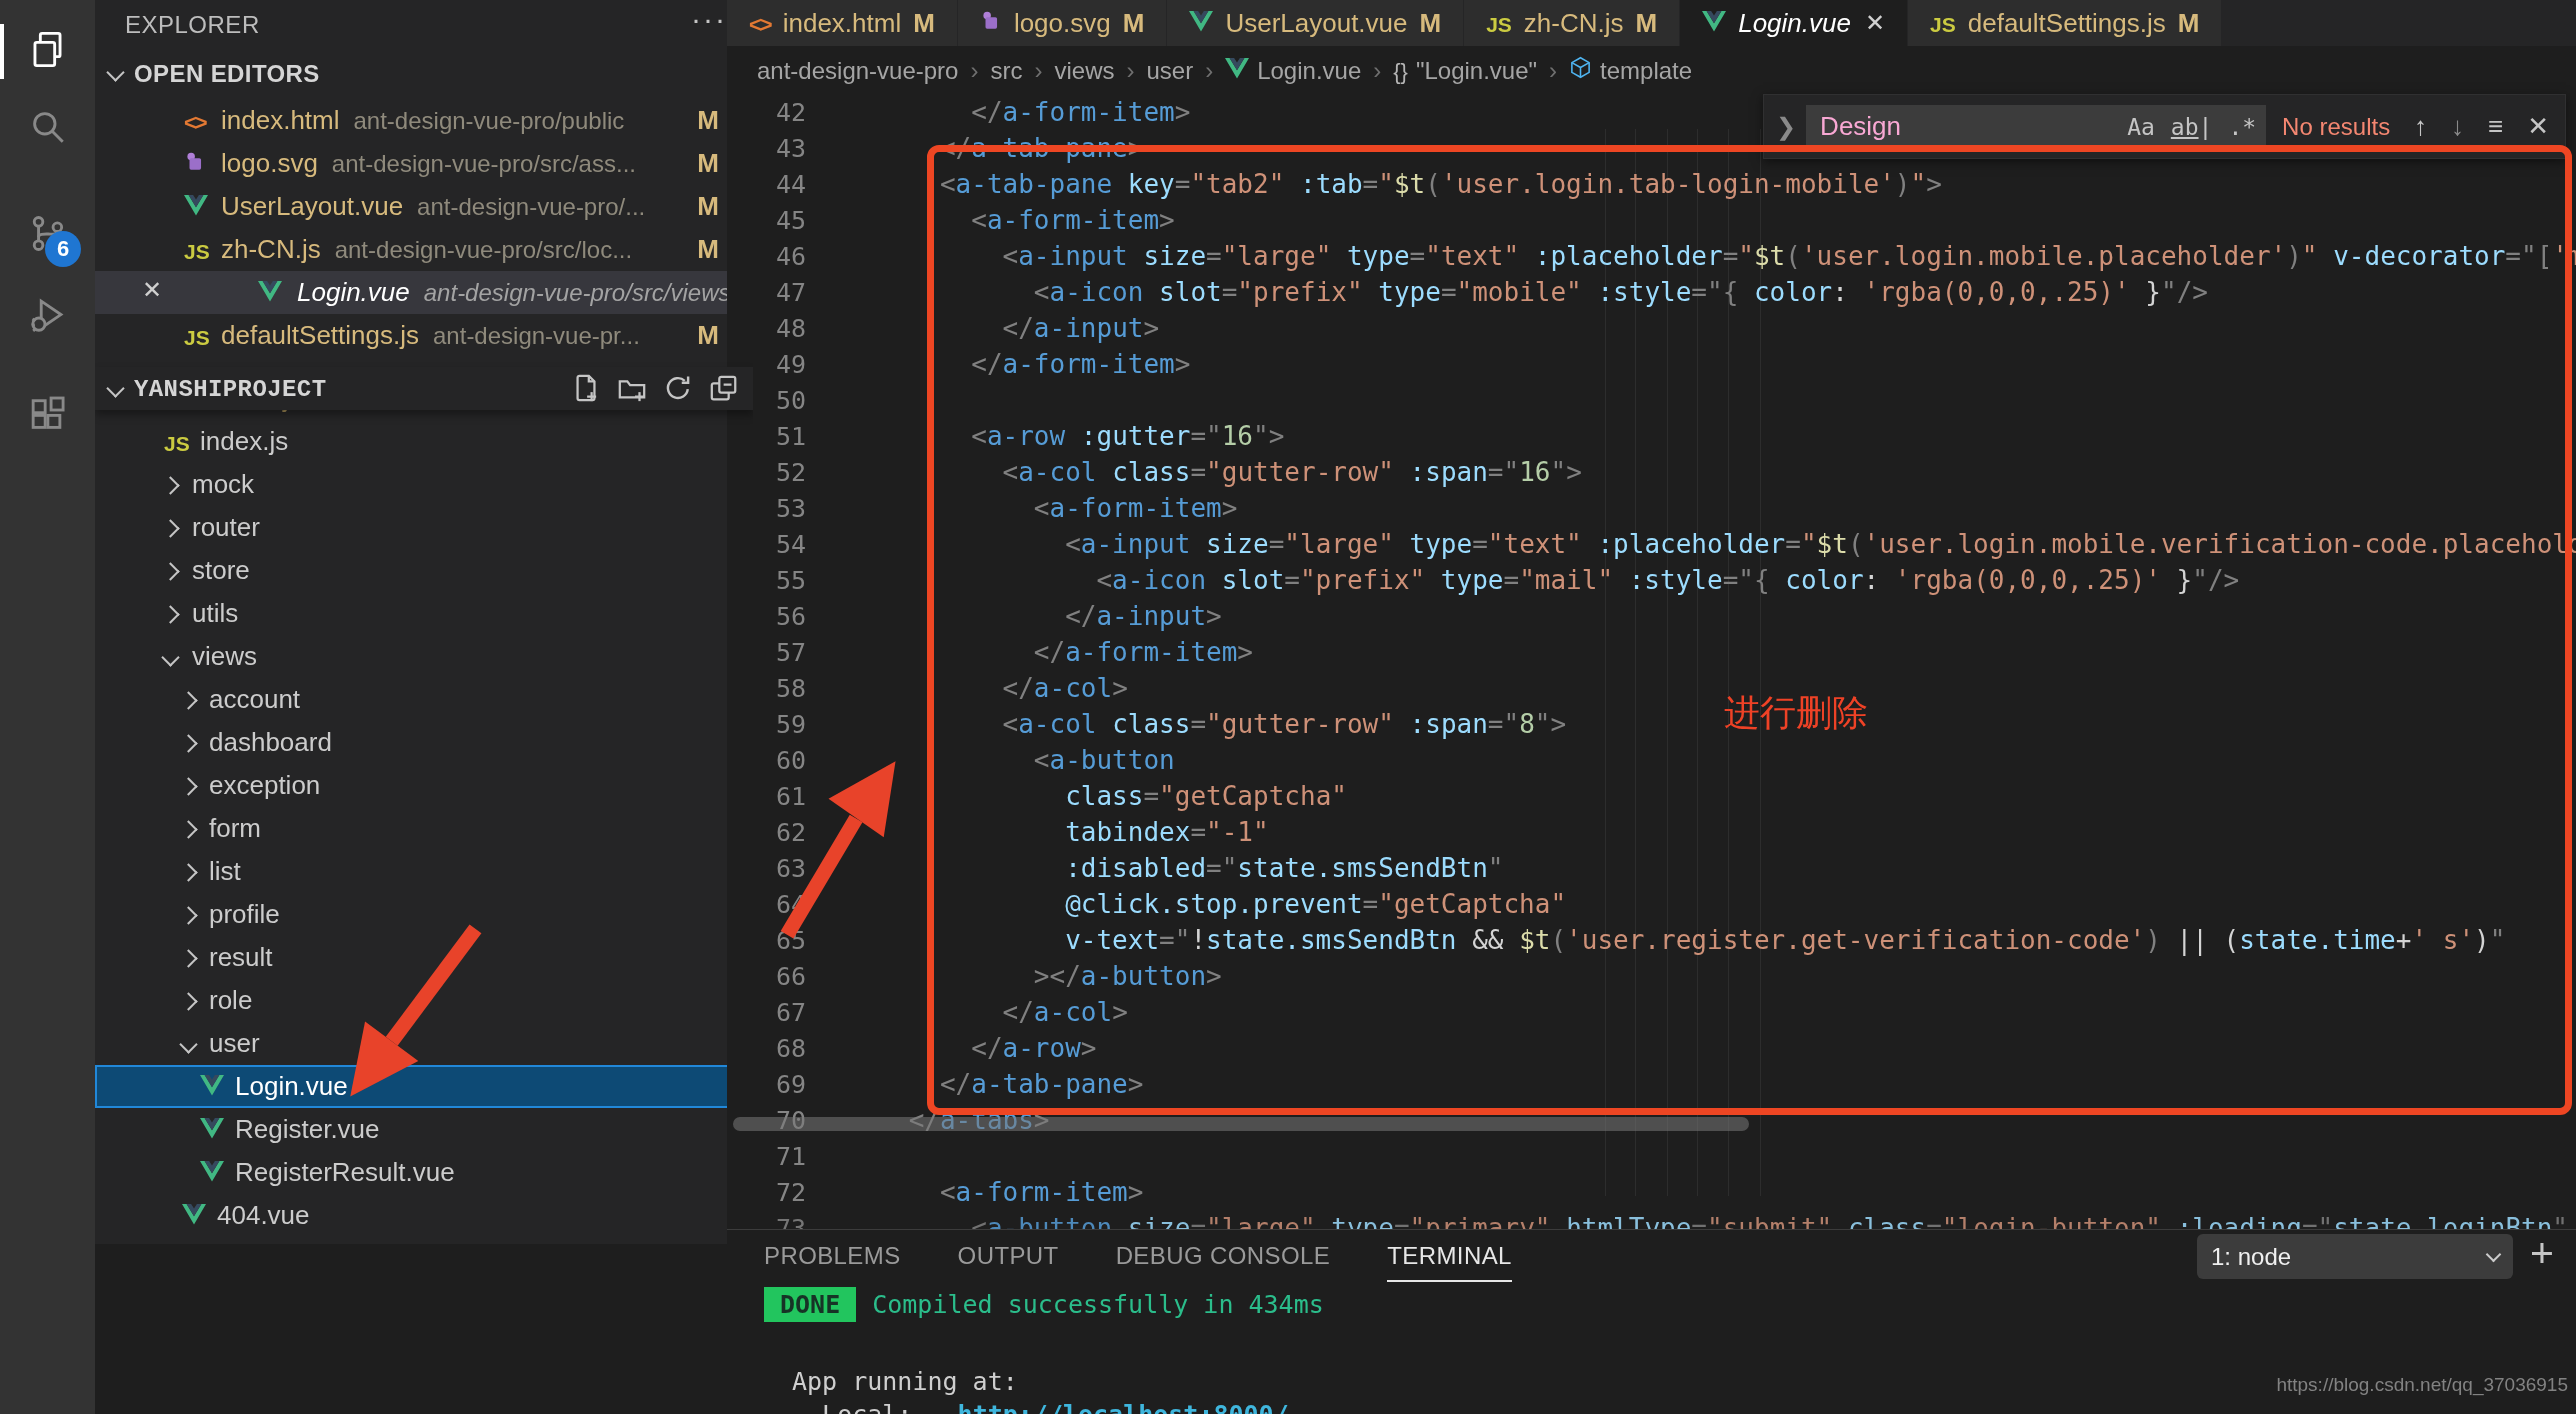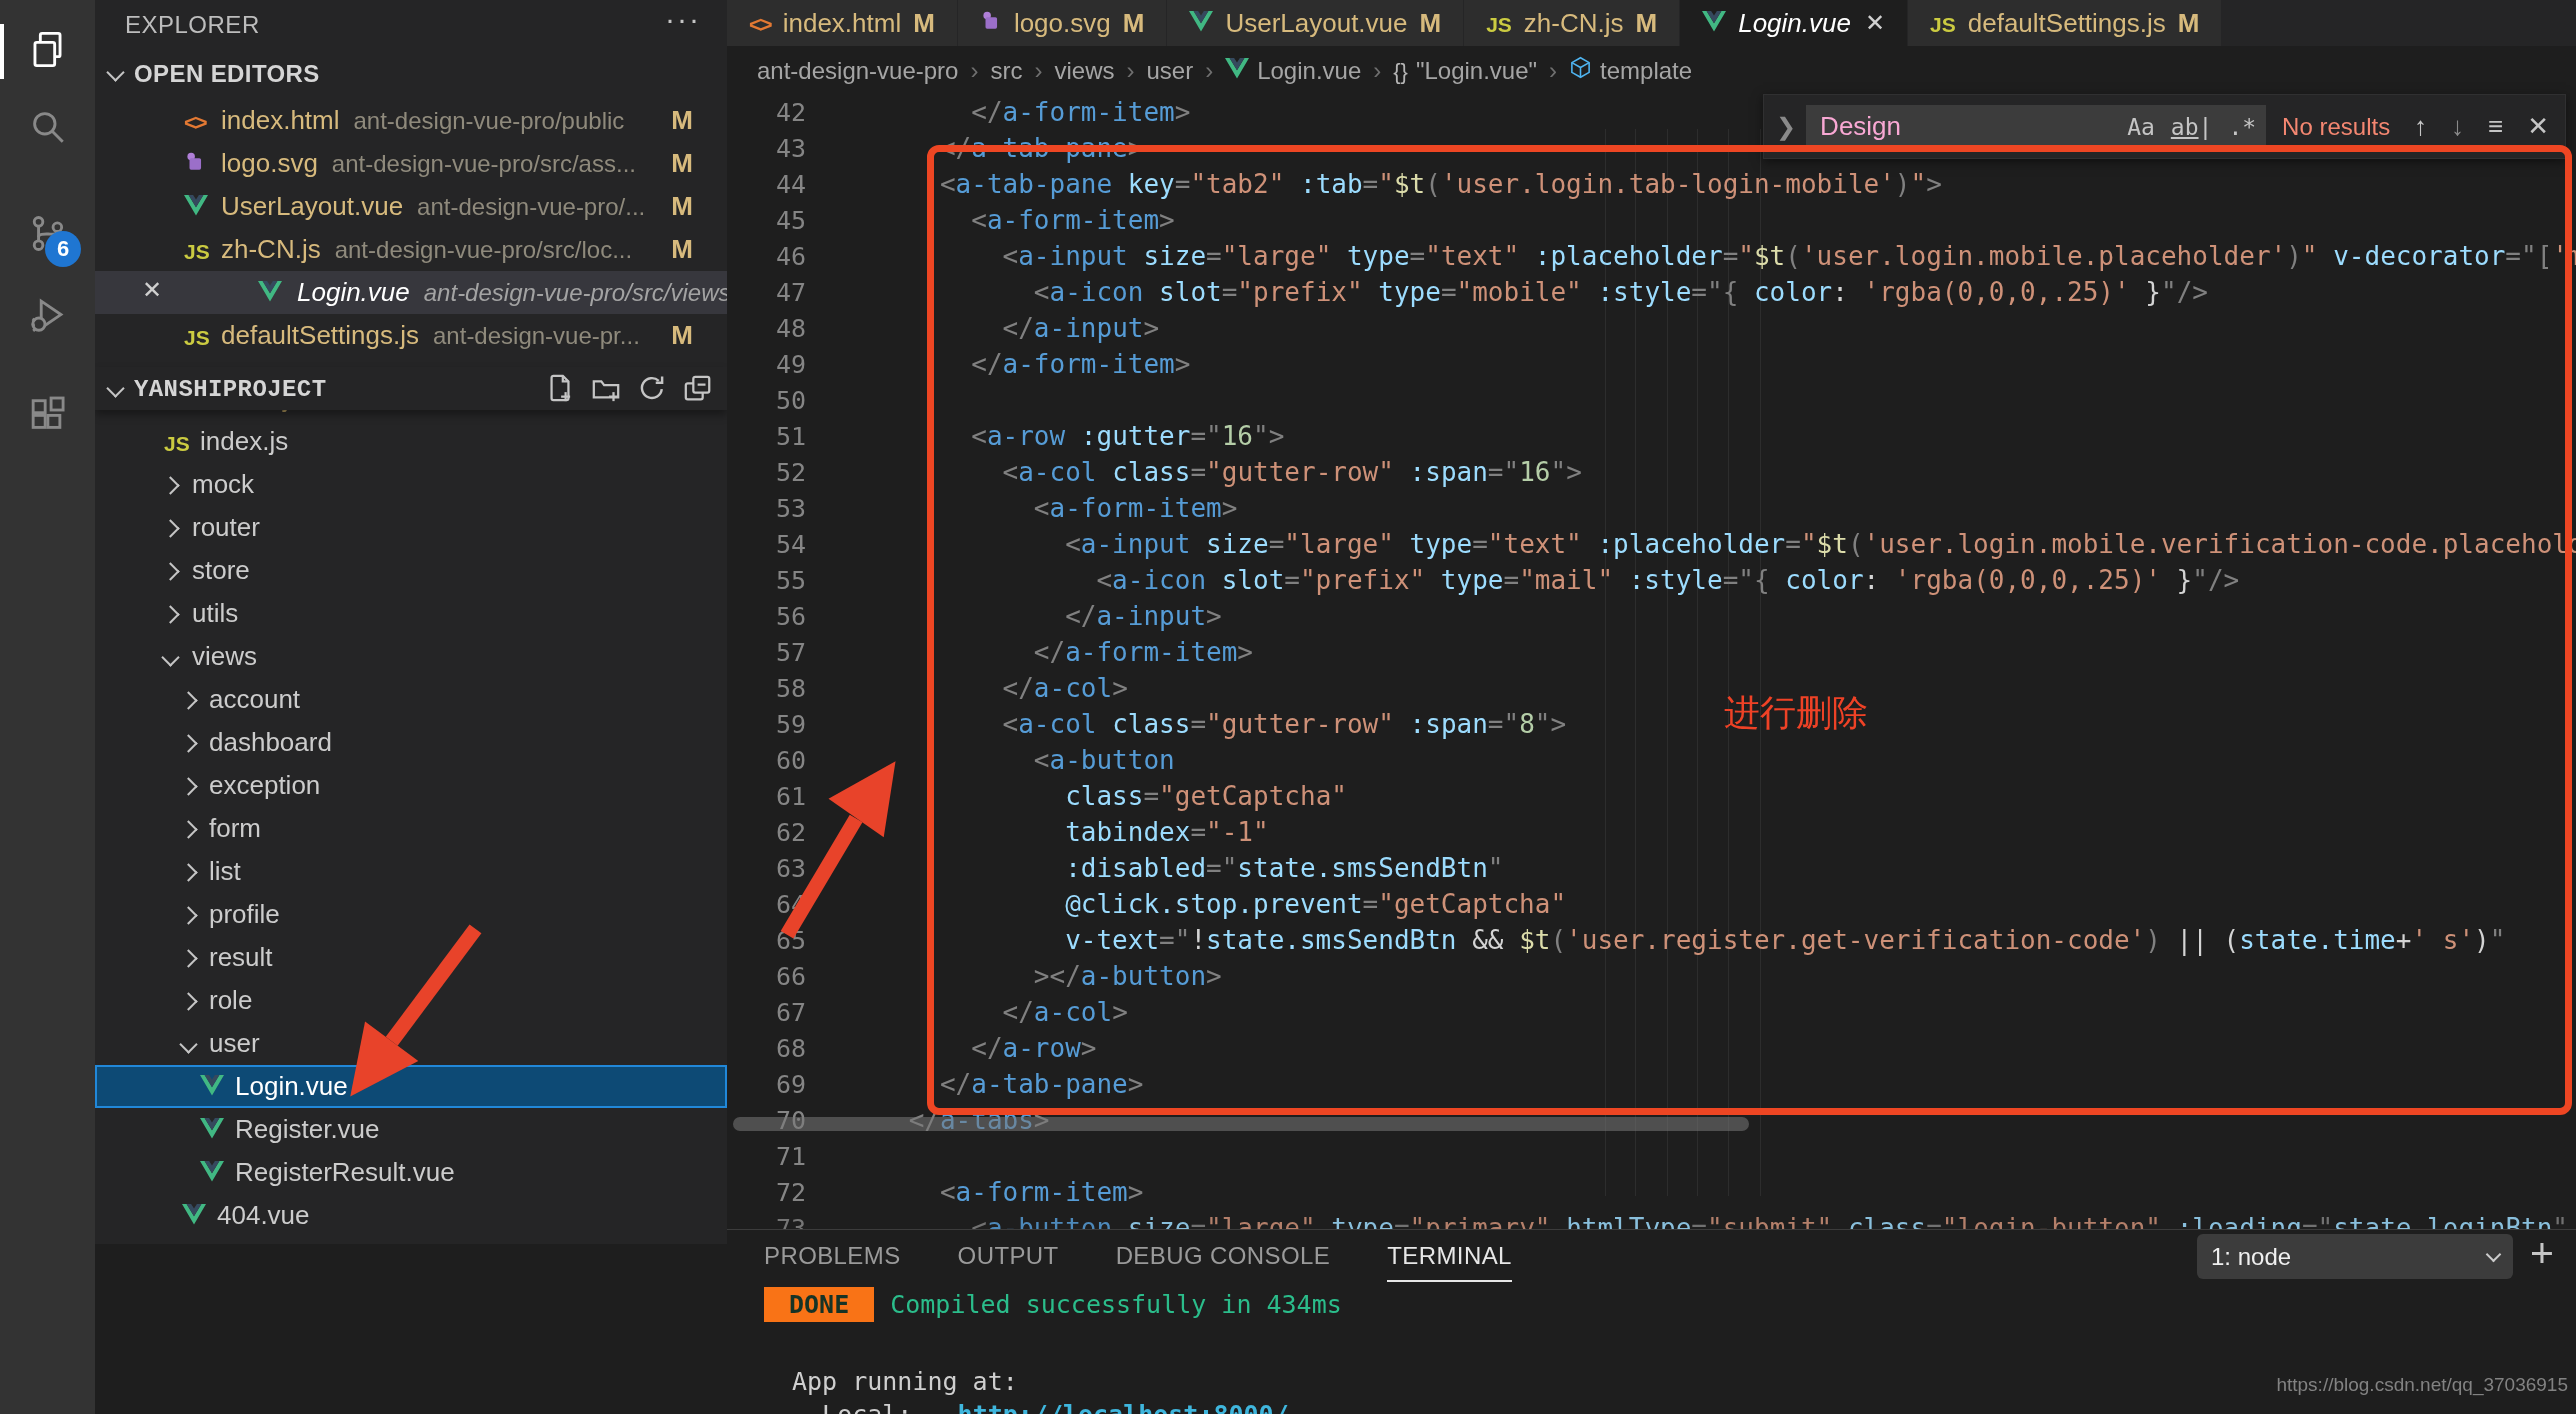--- a/index.html
+++ b/index.html
@@ -5,21 +5,21 @@
   html,body{margin:0;padding:0;background:#111;}
   #root{position:relative;width:2576px;height:1414px;background:#1e1e1e;overflow:hidden;
         font-family:"Liberation Sans",sans-serif;color:#ccc;-webkit-font-smoothing:antialiased;}
   
   .activitybar{position:absolute;left:0;top:0;width:95px;height:1414px;background:#333333;}
   .ab-ind{position:absolute;left:0;top:24px;width:4px;height:55px;background:#fff;}
   .ab-icon{position:absolute;left:26px;width:43px;height:43px;}
   .ab-badge{position:absolute;left:45px;top:231px;width:36px;height:36px;border-radius:50%;
     background:#1f76d2;color:#fff;font-size:22px;font-weight:bold;display:flex;align-items:center;justify-content:center;}
   
-  .sidebar{position:absolute;left:95px;top:0;width:632px;height:1244px;background:#252526;overflow:hidden;}
+  .sidebar{position:absolute;left:95px;top:0;width:632px;height:1244px;background:#252526;overflow:hidden;padding-left:26px;}
   .sb-head{position:absolute;left:0;top:0;width:100%;height:49px;}
   .sb-title{position:absolute;left:30px;top:11px;font-size:24px;color:#bdbdbd;letter-spacing:0.5px;}
   .sb-dots{position:absolute;right:26px;top:2px;font-size:30px;color:#c5c5c5;letter-spacing:2px;}
   .sec-head{position:absolute;left:0;width:100%;height:43px;background:#252526;font-weight:bold;}
   .sec-head .lbl{position:absolute;left:39px;top:9px;font-size:24px;color:#d5d5d5;letter-spacing:0.4px;}
   .sec-head .chev{position:absolute;left:14px;top:15px;}
   .proj-acts{position:absolute;right:14px;top:6px;display:flex;gap:16px;}
   .proj-acts svg{display:block;}
   .chev{display:inline-block;width:11px;height:11px;border-right:2px solid #c5c5c5;border-bottom:2px solid #c5c5c5;}
   .chev.open{transform:rotate(45deg);}
@@ -93,21 +93,21 @@
   .panel{position:absolute;left:727px;top:1229px;width:1849px;height:185px;background:#1e1e1e;border-top:1px solid #3c3c3c;}
   .ptabs{position:absolute;left:37px;top:12px;display:flex;gap:57px;font-size:24px;color:#9a9a9a;letter-spacing:0.4px;}
   .ptab{padding-bottom:10px;}
   .ptab.active{color:#e7e7e7;border-bottom:2px solid #e7e7e7;}
   .tsel{position:absolute;left:1470px;top:4px;width:288px;height:45px;background:#3c3c3c;border-radius:6px;
      display:flex;align-items:center;font-size:24px;color:#f0f0f0;padding:0 14px;}
   .tsel .chev{margin-left:auto;width:9px;height:9px;border-color:#cccccc;transform:rotate(45deg);margin-top:-4px;}
   .p-plus{position:absolute;left:1803px;top:0px;font-size:41px;font-weight:200;color:#c5c5c5;}
   .term{position:absolute;left:37px;top:0;width:100%;height:100%;font-family:"DejaVu Sans Mono",monospace;font-size:25px;}
   .t-done{position:absolute;left:0;top:57px;display:flex;align-items:center;gap:16px;}
-  .done-badge{background:#f97316;color:#173326;font-weight:bold;padding:3px 25px;}
+  .done-badge{background:#22c55e;color:#173326;font-weight:bold;padding:3px 16px;}
   .done-text{color:#2bbd8b;}
   .t-app{position:absolute;left:28px;top:137px;color:#cfcfcf;}
   .t-local{position:absolute;left:28px;top:170px;color:#cfcfcf;white-space:pre;}
   .t-local .url{color:#3fb6dd;font-weight:bold;}
   .wm{position:absolute;right:8px;top:144px;font-size:19px;color:#8d8d8d;opacity:.9;}
 </style>
 </head>
 <body>
 
 <div id="root">

